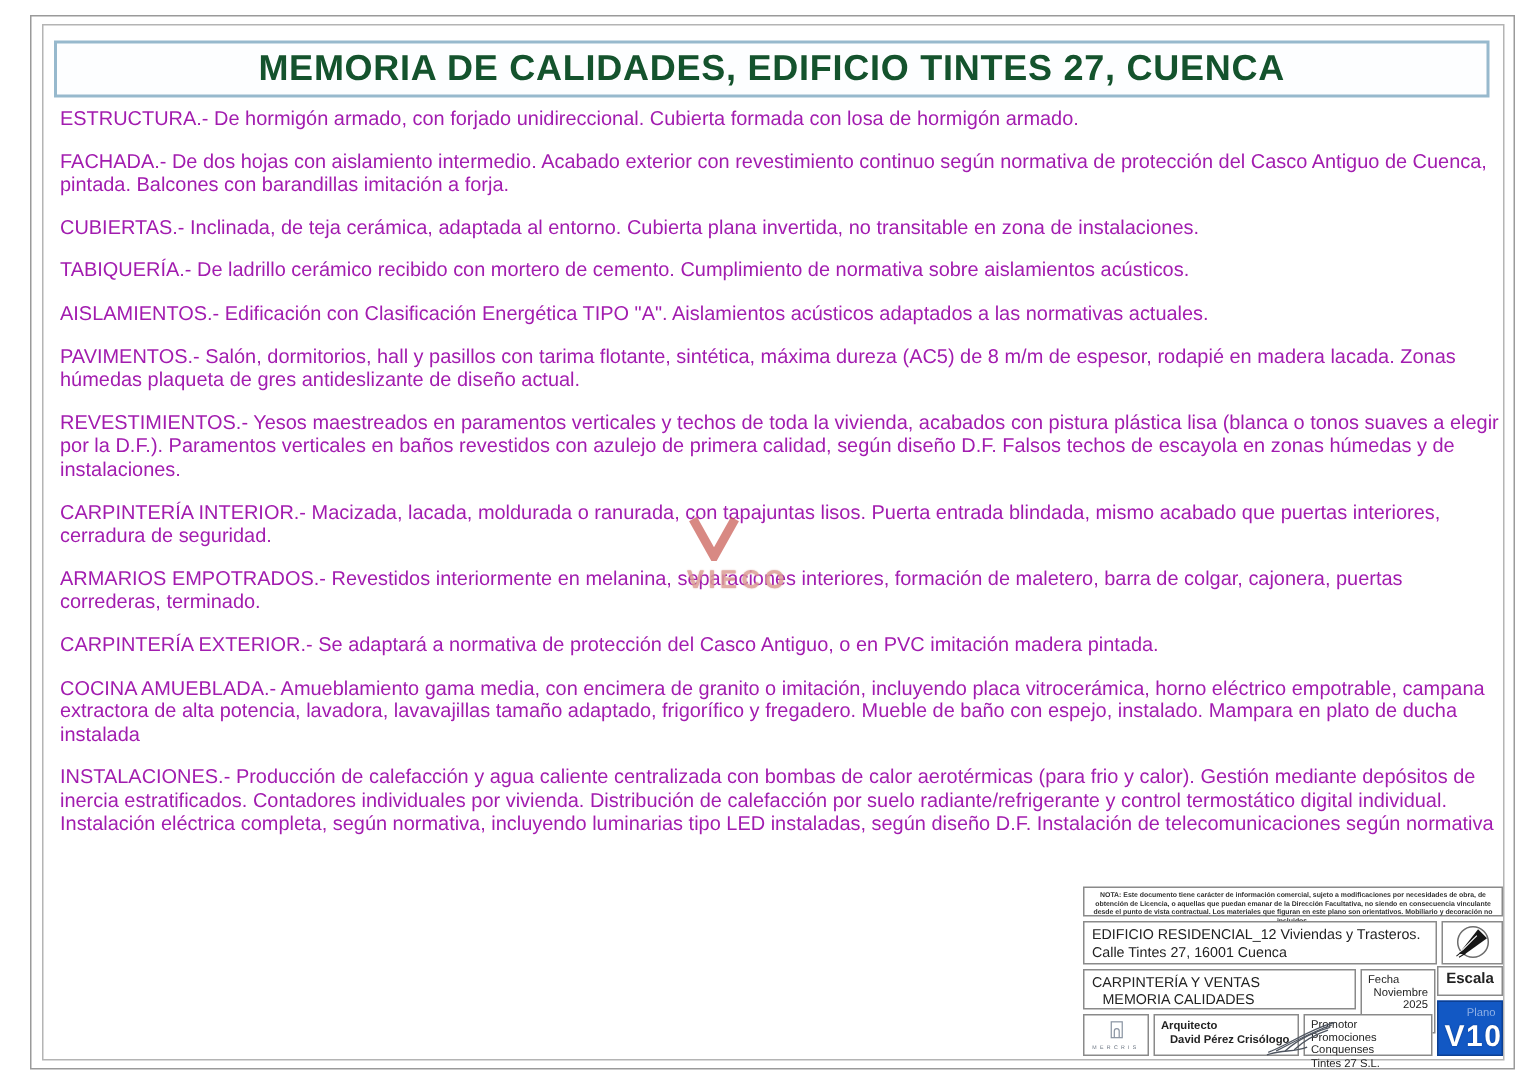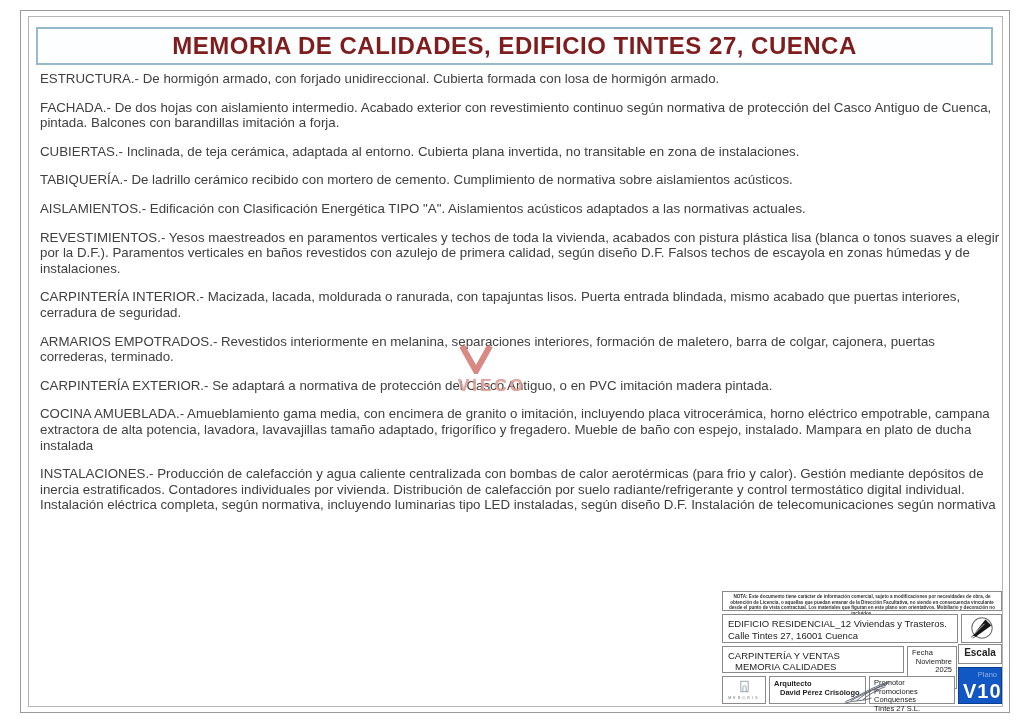--- a/index.html
+++ b/index.html
@@ -4,22 +4,22 @@
 <style>
   html,body{margin:0;padding:0;background:#ffffff;width:1024px;height:724px;overflow:hidden;
     font-family:"Liberation Sans", sans-serif;}
   .sheet{position:relative;width:1024px;height:724px;background:#fff;}
   .border-outer{position:absolute;left:20px;top:10px;width:988px;height:701px;
     border:1px solid #9a9a9a;}
   .border-inner{position:absolute;left:28px;top:16px;width:973px;height:689px;
     border:1px solid #b4b4b4;}
   .title-box{position:absolute;left:36px;top:27px;width:953px;height:34px;
     border:2px solid #97b9cd;background:#fdfeff;display:flex;align-items:center;justify-content:center;}
-  .title-box h1{margin:0;font-size:24px;font-weight:bold;color:#7f1d1d;letter-spacing:.5px;white-space:nowrap;}
-  .bodytext{position:absolute;left:40px;top:71px;width:962px;color:#404040;
+  .title-box h1{margin:0;font-size:24px;font-weight:bold;color:#14532d;letter-spacing:.5px;white-space:nowrap;}
+  .bodytext{position:absolute;left:40px;top:71px;width:962px;color:#a21caf;
     font-size:13.3px;line-height:15.6px;}
   .bodytext p{margin:0 0 13px 0;}
   
   .watermark{position:absolute;left:458px;top:344px;width:100px;opacity:.85;pointer-events:none;}
   .watermark .wm-text{font-size:17px;font-weight:bold;letter-spacing:3px;color:#dc9d95;
     text-shadow:0 0 1px #c97f76;margin-top:-2px;}
   
   .tblock{position:absolute;left:722px;top:591px;width:280px;height:113px;font-size:8px;color:#222;}
   .tb{position:absolute;border:1px solid #8a8a8a;background:#fff;box-sizing:border-box;}
   .nota{left:0;top:0;width:280px;height:20px;font-size:4.6px;font-weight:bold;line-height:1.25;
@@ -54,20 +54,21 @@
   <div class="title-box">
     <h1>MEMORIA DE CALIDADES, EDIFICIO TINTES 27, CUENCA</h1>
   </div>
 
   <div class="bodytext">
     <p><span>ESTRUCTURA.-</span> <span>De hormigón armado, con forjado unidireccional. Cubierta formada con losa de hormigón armado.</span></p>
     <p><span>FACHADA.-</span> <span>De dos hojas con aislamiento intermedio. Acabado exterior con revestimiento continuo según normativa de protección del Casco Antiguo de Cuenca, pintada. Balcones con barandillas imitación a forja.</span></p>
     <p><span>CUBIERTAS.-</span> <span>Inclinada, de teja cerámica, adaptada al entorno. Cubierta plana invertida, no transitable en zona de instalaciones.</span></p>
     <p><span>TABIQUERÍA.-</span> <span>De ladrillo cerámico recibido con mortero de cemento. Cumplimiento de normativa sobre aislamientos acústicos.</span></p>
     <p><span>AISLAMIENTOS.-</span> <span>Edificación con Clasificación Energética TIPO "A". Aislamientos acústicos adaptados a las normativas actuales.</span></p>
+    <p><span>PAVIMENTOS.-</span> <span>Salón, dormitorios, hall y pasillos con tarima flotante, sintética, máxima dureza (AC5) de 8 m/m de espesor, rodapié en madera lacada. Zonas húmedas plaqueta de gres antideslizante de diseño actual.</span></p>
     <p><span>REVESTIMIENTOS.-</span> <span>Yesos maestreados en paramentos verticales y techos de toda la vivienda, acabados con pistura plástica lisa (blanca o tonos suaves a elegir por la D.F.). Paramentos verticales en baños revestidos con azulejo de primera calidad, según diseño D.F.  Falsos techos de escayola en zonas húmedas y de instalaciones.</span></p>
     <p><span>CARPINTERÍA INTERIOR.-</span> <span>Macizada, lacada, moldurada o ranurada, con tapajuntas lisos. Puerta entrada blindada, mismo acabado que puertas interiores, cerradura de seguridad.</span></p>
     <p><span>ARMARIOS EMPOTRADOS.-</span> <span>Revestidos interiormente en melanina, separaciones interiores, formación de maletero, barra de colgar, cajonera, puertas correderas, terminado.</span></p>
     <p><span>CARPINTERÍA EXTERIOR.-</span> <span>Se adaptará a normativa de protección del Casco Antiguo,  o en PVC imitación madera pintada.</span></p>
     <p><span>COCINA AMUEBLADA.-</span> <span>Amueblamiento gama media, con encimera de granito o imitación, incluyendo placa vitrocerámica, horno eléctrico empotrable, campana extractora de alta potencia, lavadora, lavavajillas tamaño adaptado,  frigorífico y fregadero. Mueble de baño con espejo, instalado. Mampara en plato de ducha instalada</span></p>
     <p><span>INSTALACIONES.-</span> <span>Producción de calefacción y agua caliente centralizada con bombas de calor aerotérmicas (para frio y calor). Gestión mediante depósitos de inercia estratificados. Contadores individuales por vivienda. Distribución de calefacción por suelo radiante/refrigerante y control termostático digital individual. Instalación eléctrica completa, según normativa, incluyendo luminarias tipo LED instaladas, según diseño D.F. Instalación de telecomunicaciones según normativa</span></p>
   </div>
 
   <div class="watermark">
     <span>

